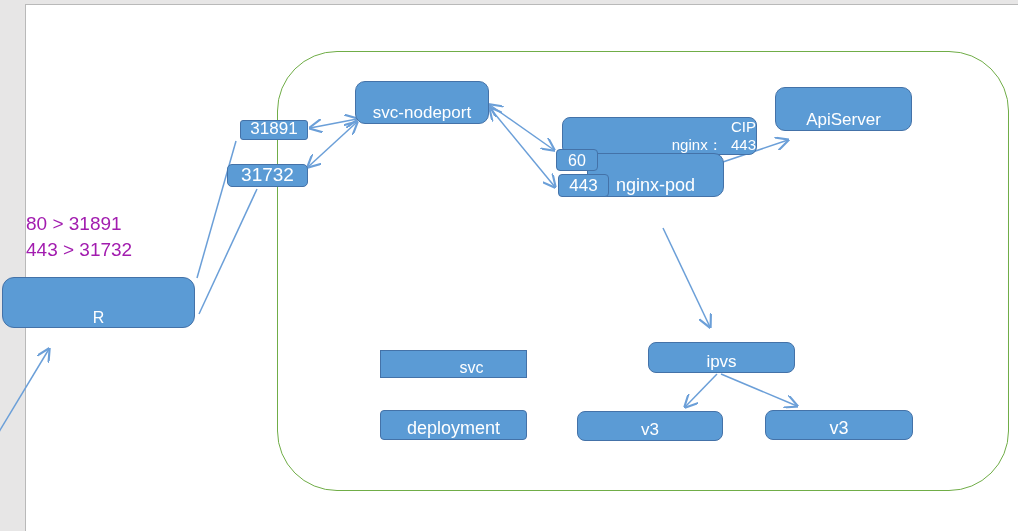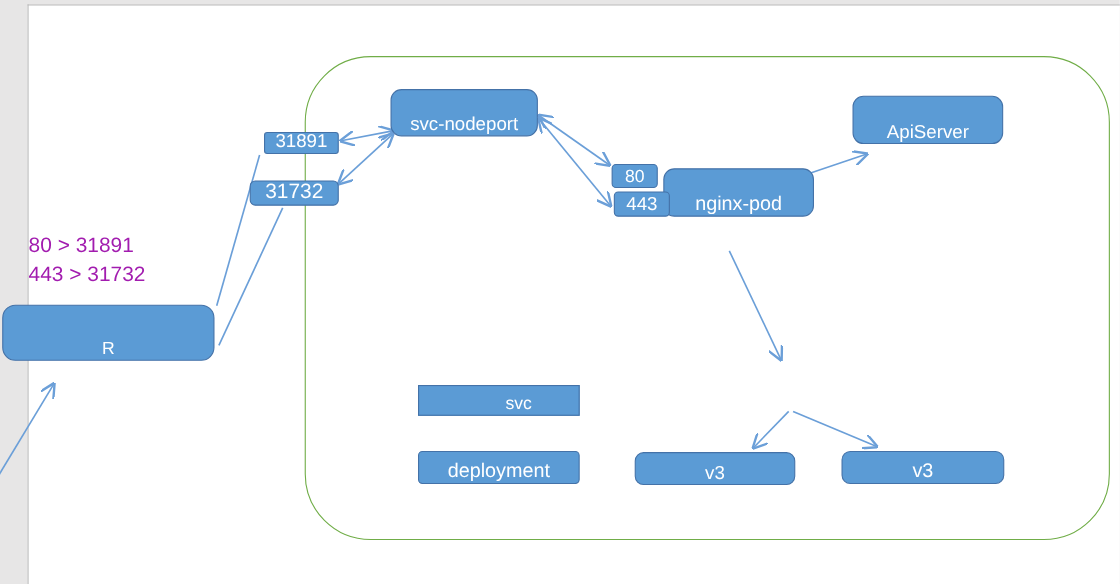--- a/index.html
+++ b/index.html
@@ -12,21 +12,21 @@
   svg.wires{position:absolute;left:0;top:0;width:1018px;height:531px;z-index:2;}
   .node{position:absolute;box-sizing:border-box;background:#5b9bd5;border:1.5px solid #4472a8;
         color:#ffffff;display:flex;align-items:flex-end;justify-content:center;z-index:3;
         text-align:center;line-height:1.1;}
   .n-svcnodeport{left:355px;top:81px;width:134px;height:43px;border-radius:10px;font-size:17px;}
   .n-31891{left:240px;top:120px;width:68px;height:20px;border-radius:3px;font-size:17px;}
   .n-31732{left:227px;top:164px;width:81px;height:23px;border-radius:5px;font-size:19px;}
   .n-cip{left:562px;top:117px;width:195px;height:38px;border-radius:8px;font-size:15px;
          flex-direction:column;justify-content:center;}
   .n-cip .ln{line-height:18px;white-space:pre;}
-  .n-nginxpod{left:603px;top:153px;width:137px;height:44px;border-radius:10px;font-size:18px;}
+  .n-nginxpod{left:587px;top:153px;width:137px;height:44px;border-radius:10px;font-size:18px;}
   .n-80{left:556px;top:149px;width:42px;height:22px;border-radius:4px;font-size:16px;}
   .n-443{left:558px;top:174px;width:51px;height:23px;border-radius:4px;font-size:17px;}
   .n-apiserver{left:775px;top:87px;width:137px;height:44px;border-radius:10px;font-size:17px;}
   .n-svc{left:380px;top:350px;width:147px;height:28px;border-radius:0;font-size:16px;padding-left:36px;}
   .n-deployment{left:380px;top:410px;width:147px;height:30px;border-radius:4px;font-size:18px;}
   .n-ipvs{left:648px;top:342px;width:147px;height:31px;border-radius:8px;font-size:17px;}
   .n-v3l{left:577px;top:411px;width:146px;height:30px;border-radius:8px;font-size:17px;}
   .n-v3r{left:765px;top:410px;width:148px;height:30px;border-radius:8px;font-size:18px;}
   .n-r{left:2px;top:277px;width:193px;height:51px;border-radius:12px;font-size:16px;}
   .note{position:absolute;left:26px;top:211px;z-index:3;color:#a21caf;font-size:19px;line-height:26px;}
@@ -66,45 +66,52 @@
   </div>
 
   <div class="node n-31891">
     <span>31891</span>
   </div>
 
   <div class="node n-31732">
     <span>31732</span>
   </div>
 
+  <div class="node n-cip">
+    <div class="ln">CIP</div>
+    <div class="ln">nginx：  443</div>
+  </div>
 
   <div class="node n-nginxpod">
     <span>nginx-pod</span>
   </div>
 
   <div class="node n-80">
-    <span>80</span>
+    <span>60</span>
   </div>
 
   <div class="node n-443">
     <span>443</span>
   </div>
 
   <div class="node n-apiserver">
     <span>ApiServer</span>
   </div>
 
   <div class="node n-svc">
     <span>svc</span>
   </div>
 
   <div class="node n-deployment">
     <span>deployment</span>
   </div>
 
+  <div class="node n-ipvs">
+    <span>ipvs</span>
+  </div>
 
   <div class="node n-v3l">
     <span>v3</span>
   </div>
 
   <div class="node n-v3r">
     <span>v3</span>
   </div>
 
   <div class="node n-r">

